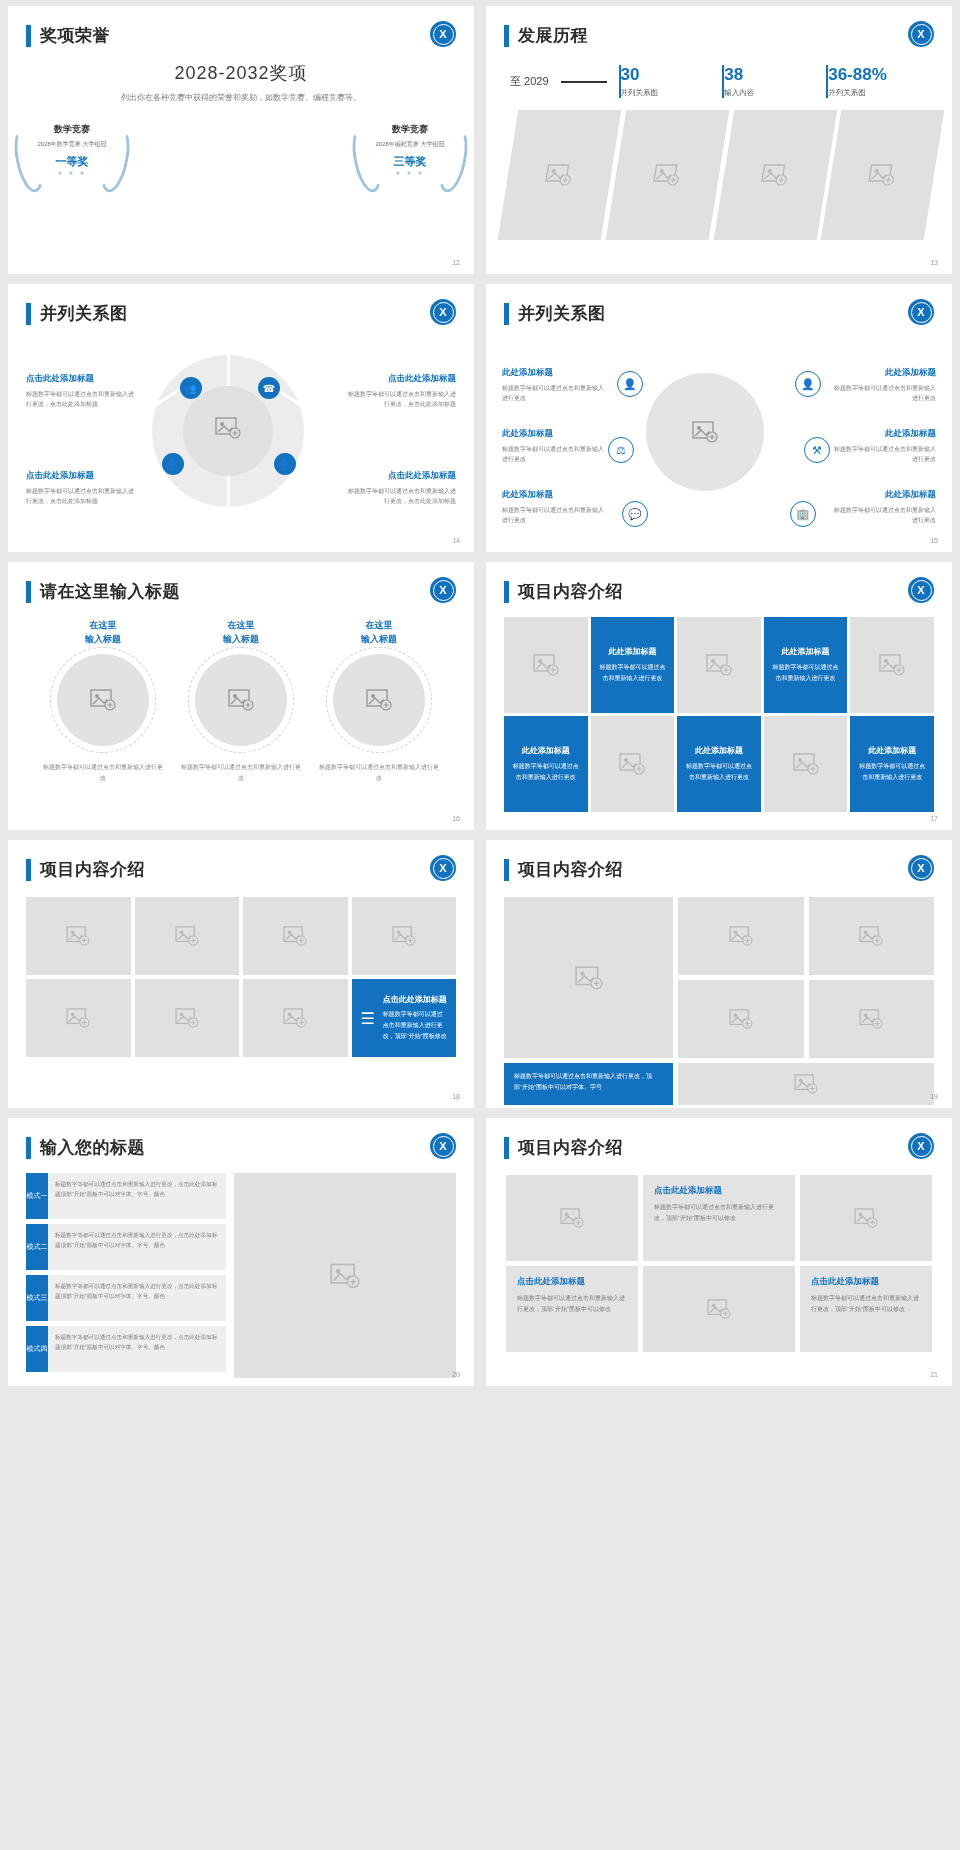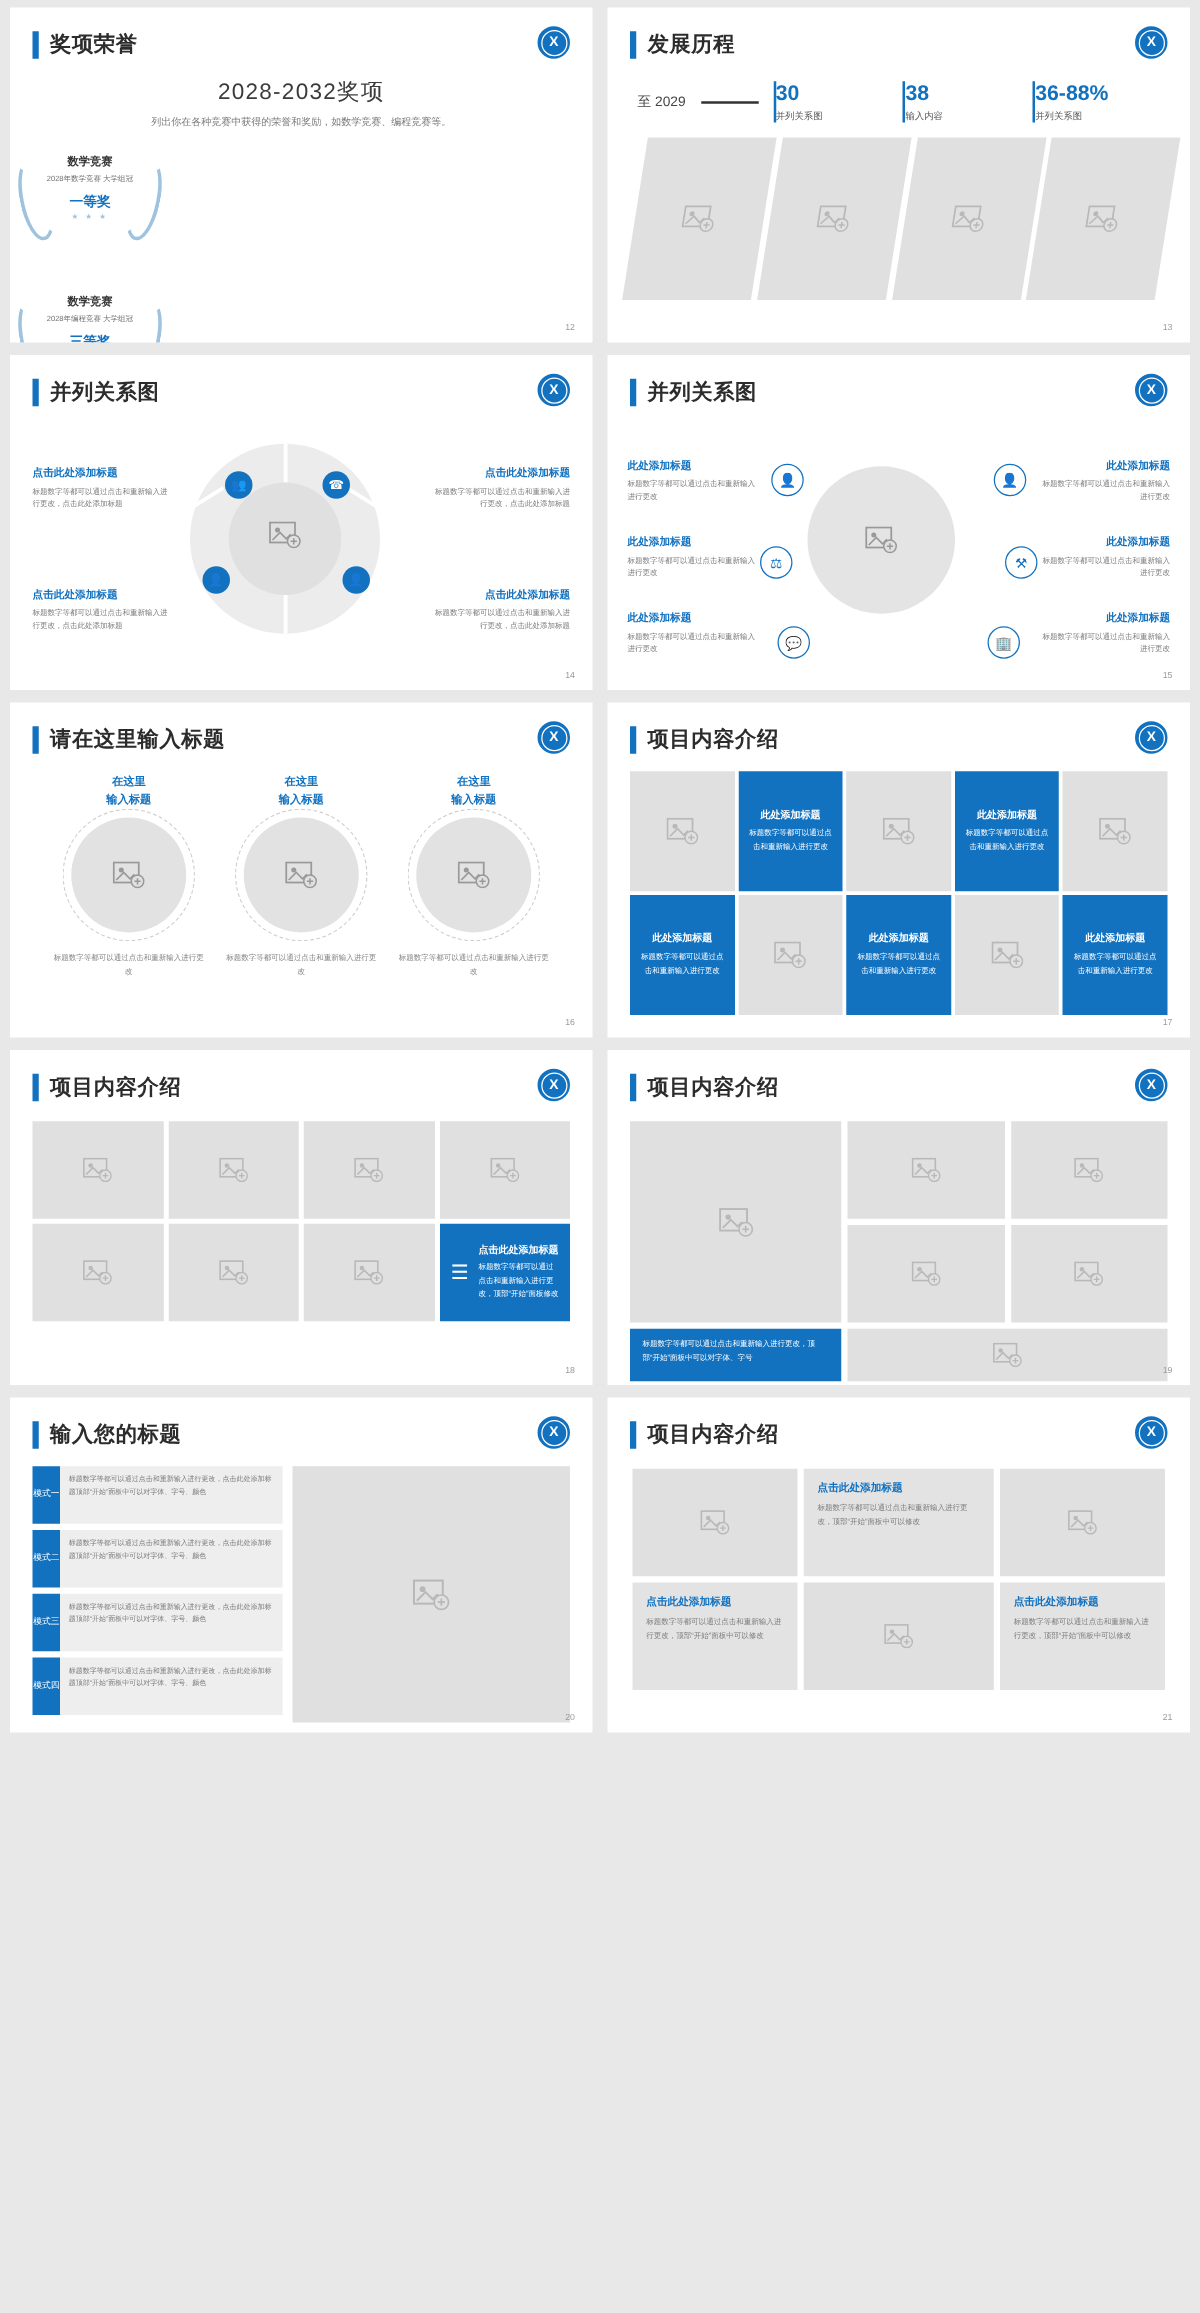--- a/index.html
+++ b/index.html
@@ -54,21 +54,21 @@
     background: #e0e0e0;
     display: flex; align-items: center; justify-content: center;
     position: relative;
   }
   .ph svg { opacity: .55; }
   .blue { background: #1272c0; color: #fff; }
   
   .s12-body { text-align:center; padding-top: 14px; }
   .s12-h { font-size: 18px; color: #3b3b3b; font-weight: 500; letter-spacing: 1px;}
   .s12-sub { font-size: 8px; color: #7a7a7a; margin-top: 7px; }
-  .wreaths { display:flex; justify-content:space-between; gap: 28px; margin-top: 16px; flex-direction: column; }
+  .wreaths { display:flex; justify-content:space-between; gap: 14px; margin-top: 16px; }
   .wreath { position: relative; width: 128px; height: 84px; }
   .wreath .lf, .wreath .rf {
     position:absolute; top: 8px; width: 26px; height: 66px;
     border: 3px solid #9fc3de; border-radius: 50%/50%;
   }
   .wreath .lf { left: 8px; border-right-color: transparent; border-top-color: transparent; transform: rotate(-12deg);}
   .wreath .rf { right: 8px; border-left-color: transparent; border-top-color: transparent; transform: rotate(12deg);}
   .wreath .w-t1 { font-size: 9px; color:#333; font-weight: bold; text-align:center; padding-top: 4px;}
   .wreath .w-t2 { font-size: 6px; color:#6f6f6f; text-align:center; line-height: 1.5; margin-top:4px;}
   .wreath .w-t3 { font-size: 11px; color:#1272c0; font-weight: bold; text-align:center; margin-top:5px;}

